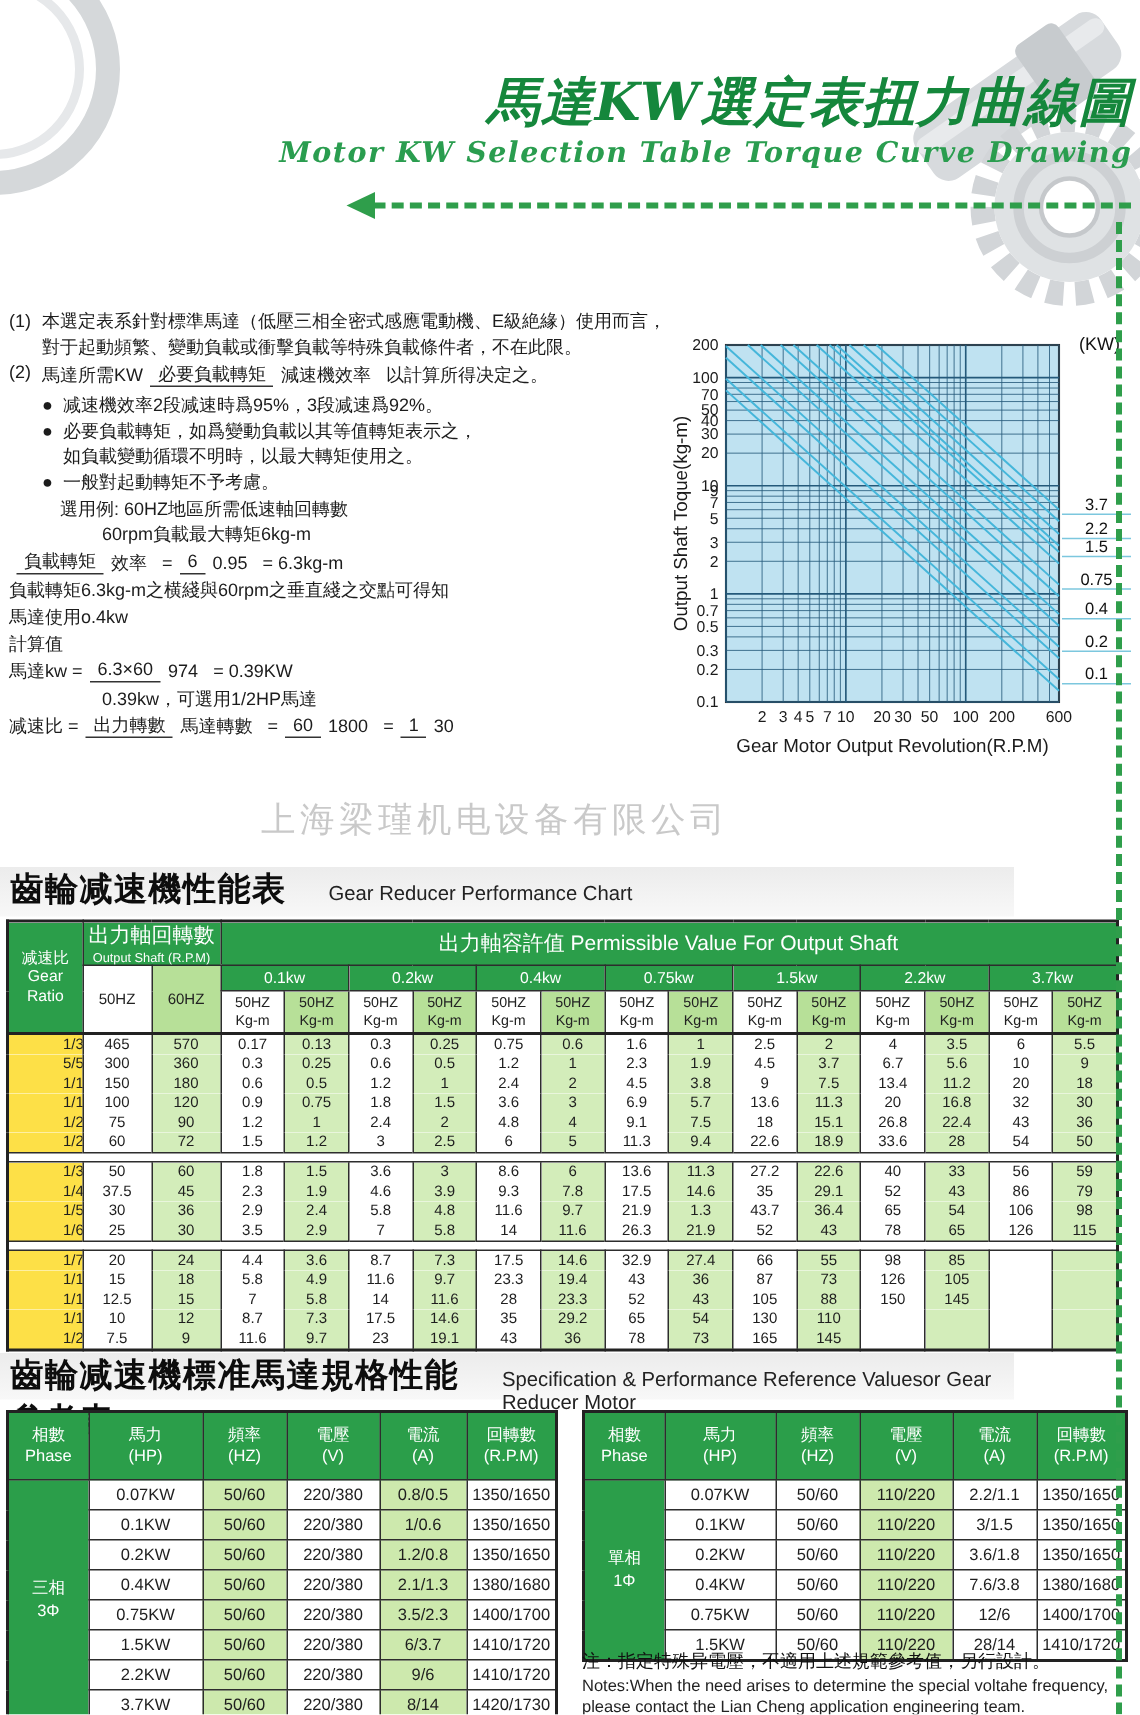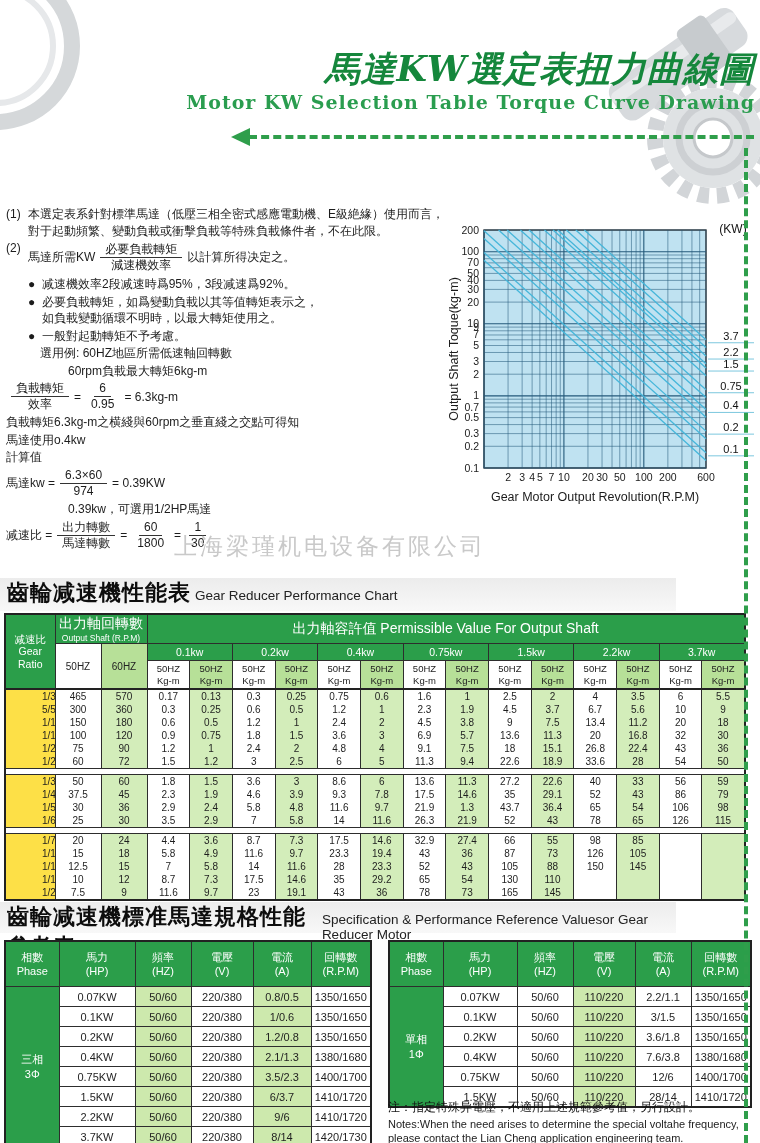--- a/index.html
+++ b/index.html
@@ -6,54 +6,54 @@
   #page{position:relative;width:760px;height:1143px;background:#fff;overflow:hidden;
         font-family:"Liberation Sans",sans-serif;color:#222;}
 
   
   .absolute{position:absolute;}
 
   
   #title-block{position:absolute;left:170px;top:50px;width:585px;text-align:right;z-index:5;}
   #title-cn{font-family:"DejaVu Serif",serif;font-style:italic;font-weight:bold;
             font-size:35px;color:#15873c;letter-spacing:1px;line-height:1.1;}
-  #title-en{font-family:"DejaVu Serif",serif;font-weight:bold;
+  #title-en{font-family:"DejaVu Serif",serif;font-style:italic;font-weight:bold;
             font-size:19px;color:#2a9d4f;letter-spacing:1px;margin-top:2px;}
 
   
   #dash-line{position:absolute;left:249px;top:135px;width:505px;border-top:4px dashed #2f9e4b;z-index:4;}
   #dash-arrowhead{position:absolute;left:231px;top:128px;width:0;height:0;z-index:4;
       border-top:9px solid transparent;border-bottom:9px solid transparent;border-right:19px solid #2f9e4b;}
   #dash-vertical{position:absolute;left:744px;top:148px;height:995px;border-left:4px dashed #2f9e4b;z-index:4;}
 
   
   #notes-block{position:absolute;left:6px;top:206px;width:448px;font-size:12px;line-height:1.38;color:#1c1c1c;}
   .nline{margin:0 0 1px 0;}
   .hang{display:flex;}
   .hang .lbl{flex:0 0 22px;}
   .indent1{margin-left:22px;}
   .indent2{margin-left:34px;}
   .indent3{margin-left:62px;}
-  .frac{display:inline-flex;flex-direction:column;align-items:center;vertical-align:middle;
+  .frac{display:inline-flex;flex-direction:row;align-items:center;vertical-align:middle;
         margin:0 5px;line-height:1.25;}
   .frac .num{border-bottom:1px solid #333;padding:0 5px;}
   .frac .den{padding:0 5px;text-align:center;}
   .formula{display:flex;align-items:center;margin:2px 0;}
 
   
   #watermark{position:absolute;left:174px;top:531px;font-size:23px;color:#c9c9c9;
              letter-spacing:3px;z-index:6;}
 
   
   .section-bar{position:absolute;left:0;width:676px;background:linear-gradient(#ececec,#f8f8f8);
                display:flex;align-items:baseline;padding-left:7px;box-sizing:border-box;}
   #section1{top:578px;height:33px;}
   #section2{top:902px;height:31px;}
   .sec-cn{font-size:22px;font-weight:bold;color:#0d0d0d;letter-spacing:1px;}
-  .sec-en{font-size:13.5px;color:#222;margin-left:4px;}
+  .sec-en{font-size:13.5px;color:#222;margin-left:28px;}
 
   
   #perf-wrap{position:absolute;left:4px;top:613px;}
   table.perf{border-collapse:collapse;table-layout:fixed;width:740px;border:2px solid #222;}
   .perf th,.perf td{border-left:1px solid #2d2d2d;padding:0;text-align:center;overflow:hidden;}
   .perf thead th{border-bottom:1px solid #2d2d2d;}
   .perf thead{border-bottom:2px solid #222;}
   .hratio,.hgrp,.hkw{background:#2b9e4a;color:#fff;font-weight:normal;}
   .hratio{font-size:10.5px;line-height:1.15;}
   .hgrp .cn{font-size:14px;}

